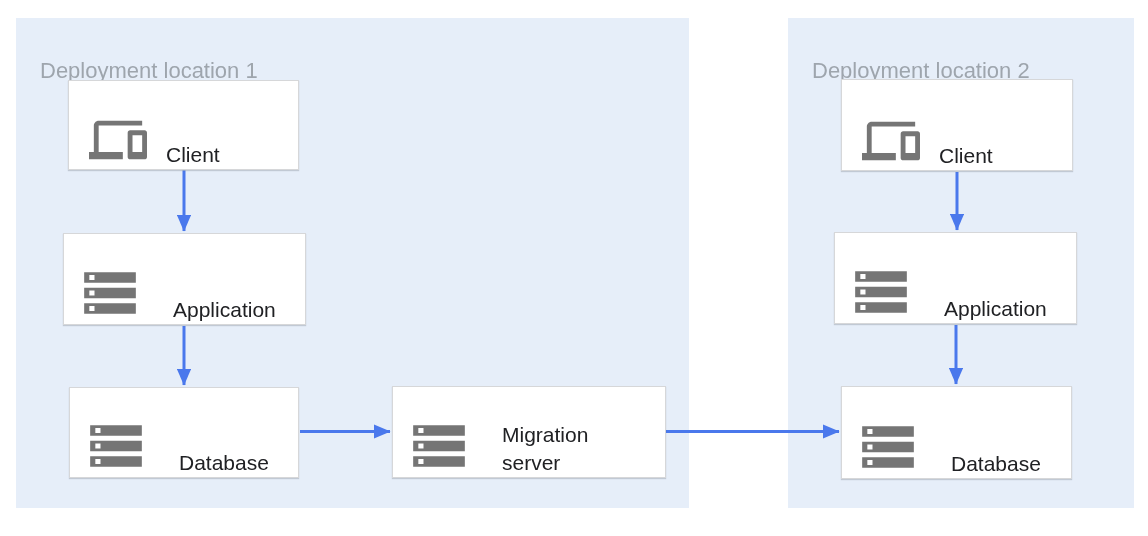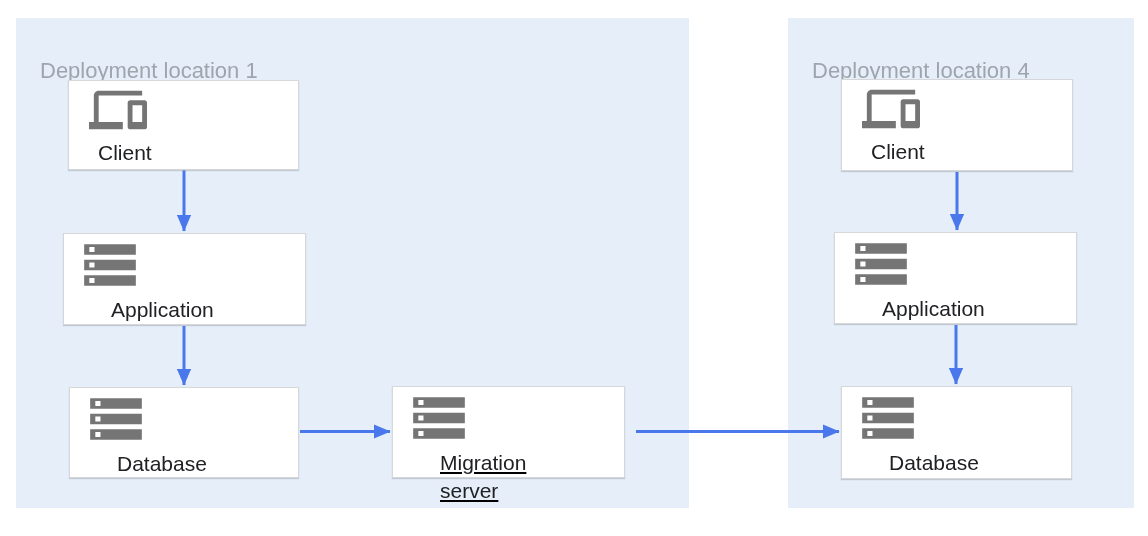--- a/index.html
+++ b/index.html
@@ -21,39 +21,39 @@
     font-size:22px;font-weight:400;
     color:var(--region-title,#9EA5AD);
     white-space:nowrap;
     margin-top:16px;
   }
   .node{
     position:absolute;
     background:var(--node-fill,#ffffff);
     border:1px solid var(--node-border,#D6D7D9);
     box-shadow:0 1px 1px rgba(96,108,120,0.28);
-    display:flex;align-items:flex-start;
-    padding-left:15px;box-sizing:border-box;flex-direction:column;
+    display:flex;align-items:flex-end;
+    padding-left:15px;box-sizing:border-box;
   }
   .node .label{
     font-size:21px;line-height:28px;
     color:var(--node-label,#202124);
     font-weight:400;
   }
   .icon{display:block;color:var(--icon,#757575);flex:0 0 auto;}
   .icon svg{display:block;}
   .icon-devices + .label{margin-left:14px;}
   .icon-storage + .label{margin-left:32px;}
   .label-wrap{max-width:130px;}
 
   
   .pos-loc1-client      {left:68px;  top:80px;  width:231px; height:90px;}
   .pos-loc1-application {left:63px;  top:233px; width:243px; height:92px;}
   .pos-loc1-database    {left:69px;  top:387px; width:230px; height:91px;}
-  .pos-migration-server {left:392px; top:386px; width:233px; height:92px;text-decoration:underline;}
+  .pos-migration-server {left:392px; top:386px; width:274px; height:92px;}
   .pos-loc2-client      {left:841px; top:79px;  width:232px; height:92px;}
   .pos-loc2-application {left:834px; top:232px; width:243px; height:92px;}
   .pos-loc2-database    {left:841px; top:386px; width:231px; height:93px;}
 
   .edges{
     position:absolute;left:0;top:0;width:1148px;height:536px;
     pointer-events:none;
     color:var(--arrow,#4A78EC);
   }
   .edges line{stroke:currentColor;stroke-width:3;}
@@ -74,21 +74,21 @@
     </marker>
   </defs>
 </svg>
 
 <div class="canvas">
 
   <div class="region region-1">
     <div class="region-title">Deployment location 1</div>
   </div>
   <div class="region region-2">
-    <div class="region-title">Deployment location 4</div>
+    <div class="region-title">Deployment location 2</div>
   </div>
 
   <svg class="edges">
     <g>
       <line x1="184" y1="170.5" x2="184" y2="231" marker-end="url(#arrow-head)"></line>
     </g>
     <g>
       <line x1="184" y1="326" x2="184" y2="385" marker-end="url(#arrow-head)"></line>
     </g>
     <g>

